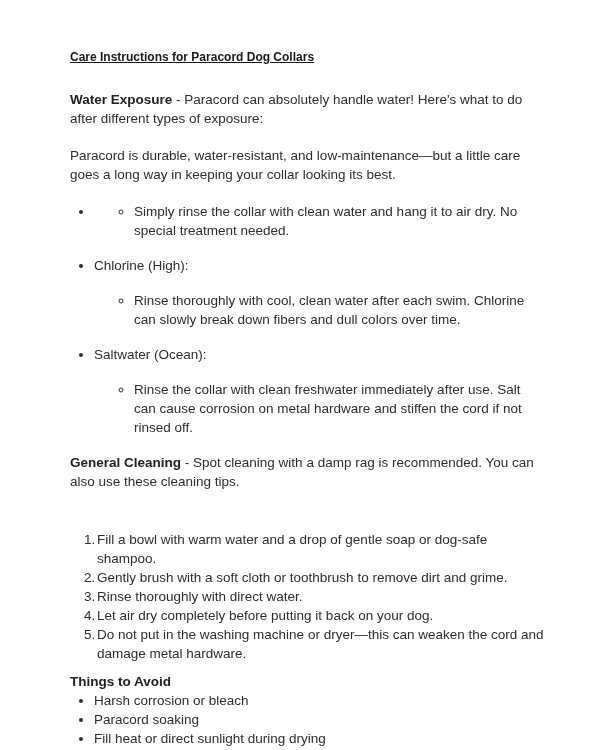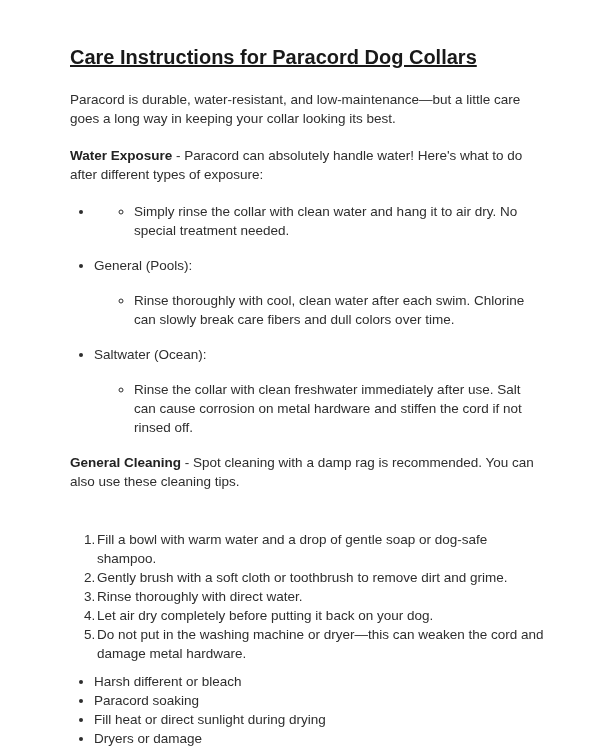--- a/index.html
+++ b/index.html
@@ -18,21 +18,21 @@
     box-sizing: border-box;
     width: 600px;
     padding: 47px 50px 0 70px;
     font-size: 13.5px;
     line-height: 19px;
   }
   .content {
     max-width: 476px;
   }
   h1.doc-title {
-    font-size: 20px;
+    font-size: 12px;
     line-height: 20px;
     font-weight: 700;
     color: #191919;
     text-decoration: underline;
     margin: 0 0 23px 0;
   }
   p {
     margin: 0 0 18px 0;
   }
   strong {
@@ -80,37 +80,37 @@
   }
 </style>
 </head>
 <body>
 
 <div class="page">
   <div class="content">
 
     <h1 class="doc-title">Care Instructions for Paracord Dog Collars</h1>
 
+    <p><strong>Water Exposure</strong> <span>- Paracord can absolutely handle water! Here's what to do after different types of exposure:</span></p>
+
     <p>Paracord is durable, water-resistant, and low-maintenance—but a little care goes a long way in keeping your collar looking its best.</p>
-
-    <p><strong>Water Exposure</strong> <span>- Paracord can absolutely handle water! Here's what to do after different types of exposure:</span></p>
 
     <ul class="top-list">
       <li>
         <ul class="sub-list">
           <li>
             <span>Simply rinse the collar with clean water and hang it to air dry. No special treatment needed.</span>
           </li>
         </ul>
       </li>
       <li>
-        <span>General (Pools):</span>
+        <span>Chlorine (High):</span>
         <ul class="sub-list">
           <li>
-            <span>Rinse thoroughly with cool, clean water after each swim. Chlorine can slowly break care fibers and dull colors over time.</span>
+            <span>Rinse thoroughly with cool, clean water after each swim. Chlorine can slowly break down fibers and dull colors over time.</span>
           </li>
         </ul>
       </li>
       <li>
         <span>Saltwater (Ocean):</span>
         <ul class="sub-list">
           <li>
             <span>Rinse the collar with clean freshwater immediately after use. Salt can cause corrosion on metal hardware and stiffen the cord if not rinsed off.</span>
           </li>
         </ul>
@@ -130,24 +130,25 @@
         <span>Rinse thoroughly with direct water.</span>
       </li>
       <li>
         <span>Let air dry completely before putting it back on your dog.</span>
       </li>
       <li>
         <span>Do not put in the washing machine or dryer—this can weaken the cord and damage metal hardware.</span>
       </li>
     </ol>
 
+    <p class="things-heading-paragraph"><strong>Things to Avoid</strong></p>
 
     <ul class="avoid-list">
       <li>
-        <span>Harsh different or bleach</span>
+        <span>Harsh corrosion or bleach</span>
       </li>
       <li>
         <span>Paracord soaking</span>
       </li>
       <li>
         <span>Fill heat or direct sunlight during drying</span>
       </li>
       <li>
         <span>Dryers or damage</span>
       </li>

